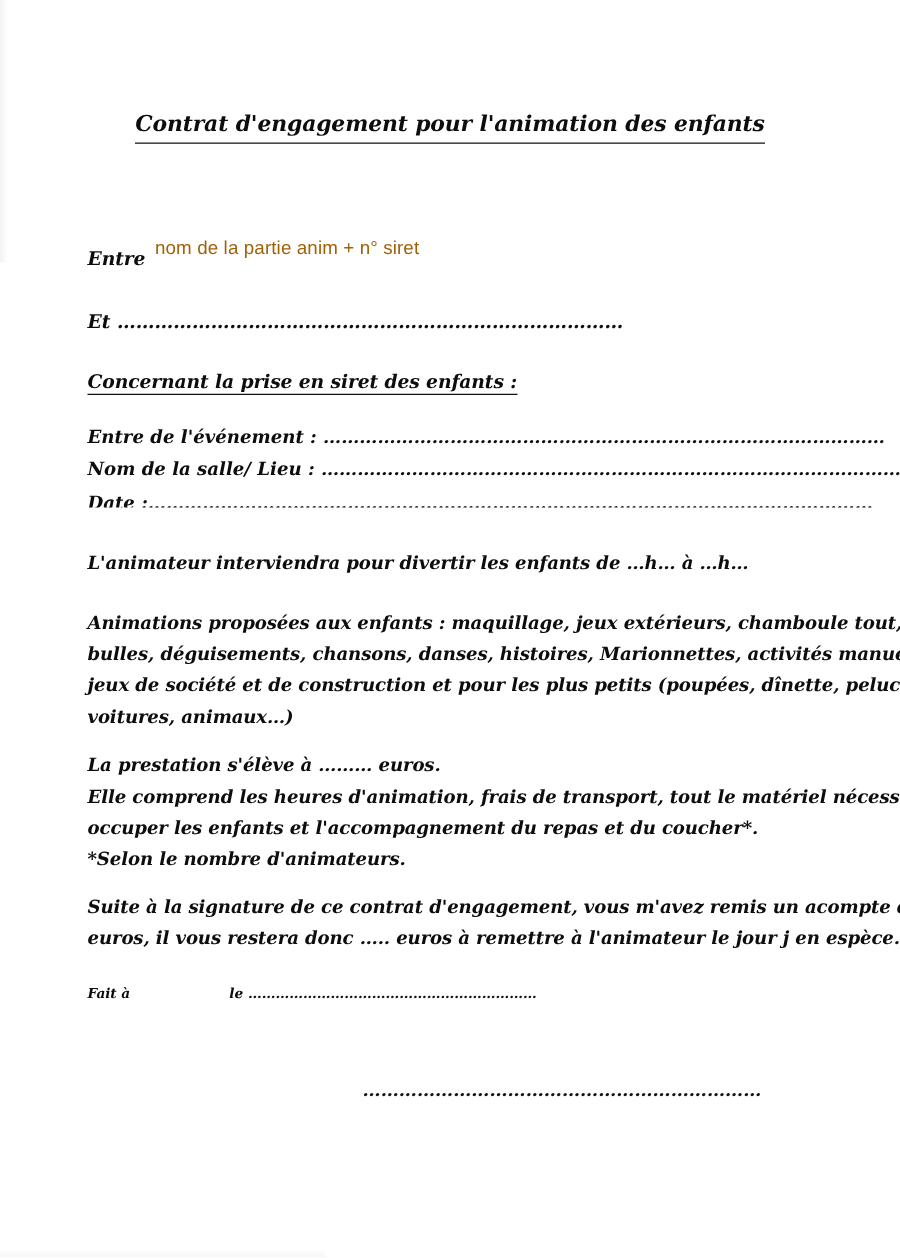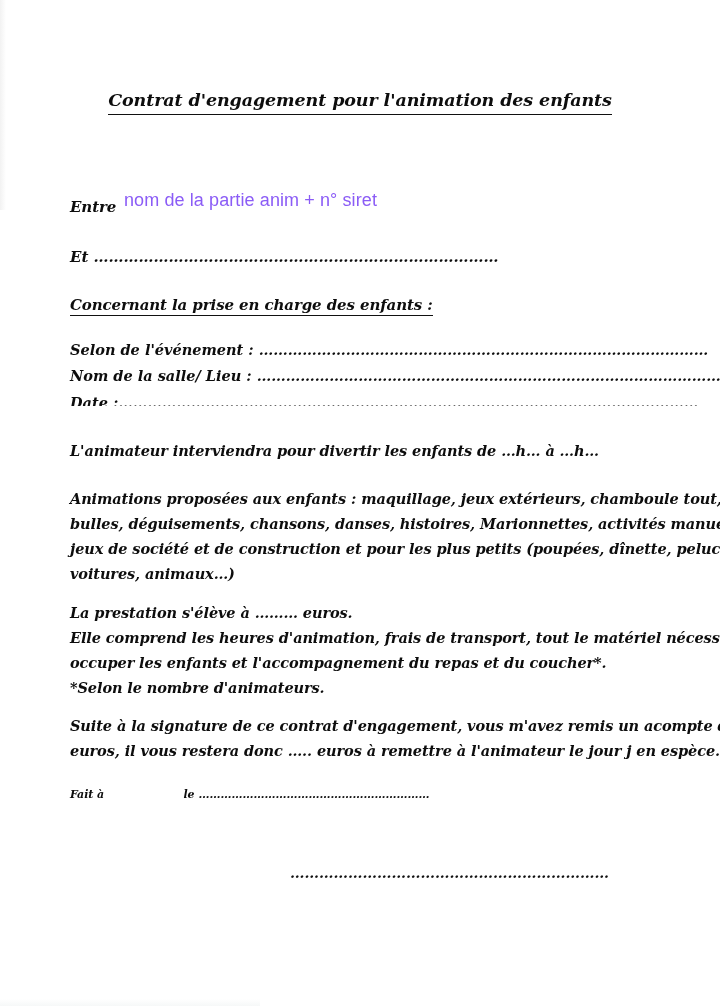--- a/index.html
+++ b/index.html
@@ -69,22 +69,22 @@
     left: 70px;
     top: 198px;
     font-size: 15px;
   }
   .annot-siret {
     left: 124px;
     top: 190px;
     font-family: "Liberation Sans", sans-serif;
     font-style: normal;
     font-weight: 400;
-    font-size: 18px;
-    color: #8b5cf6;
+    font-size: 15px;
+    color: #a16207;
     letter-spacing: 0.1px;
   }
 
   .row-et {
     left: 70px;
     top: 248px;
     font-size: 15px;
   }
 
   .heading-concernant {
@@ -150,23 +150,23 @@
     <div class="hand title-line">Contrat d'engagement pour l'animation des enfants</div>
     <br>
   </div>
 
   <div class="abs hand label-entre">Entre</div>
 
   <div class="abs annot-siret">nom de la partie anim + n° siret</div>
 
   <div class="abs hand row-et dots">Et ………………………………………………………………………</div>
 
-  <div class="abs hand heading-concernant">Concernant la prise en charge des enfants :</div>
-
-  <div class="abs hand field-row field-nature dots">Selon de l'événement : …………………………………………………………………………………</div>
+  <div class="abs hand heading-concernant">Concernant la prise en siret des enfants :</div>
+
+  <div class="abs hand field-row field-nature dots">Entre de l'événement : …………………………………………………………………………………</div>
 
   <div class="abs hand field-row field-salle dots">Nom de la salle/ Lieu : ……………………………………………………………………………………</div>
 
   <div class="abs hand field-row field-date dots clipped">Date :…………………………………………………………………………………………………………</div>
 
   <div class="abs hand para p-horaire">
     <span class="l">L'animateur interviendra pour divertir les enfants de …h… à …h…</span>
   </div>
 
   <div class="abs hand para p-animations">

